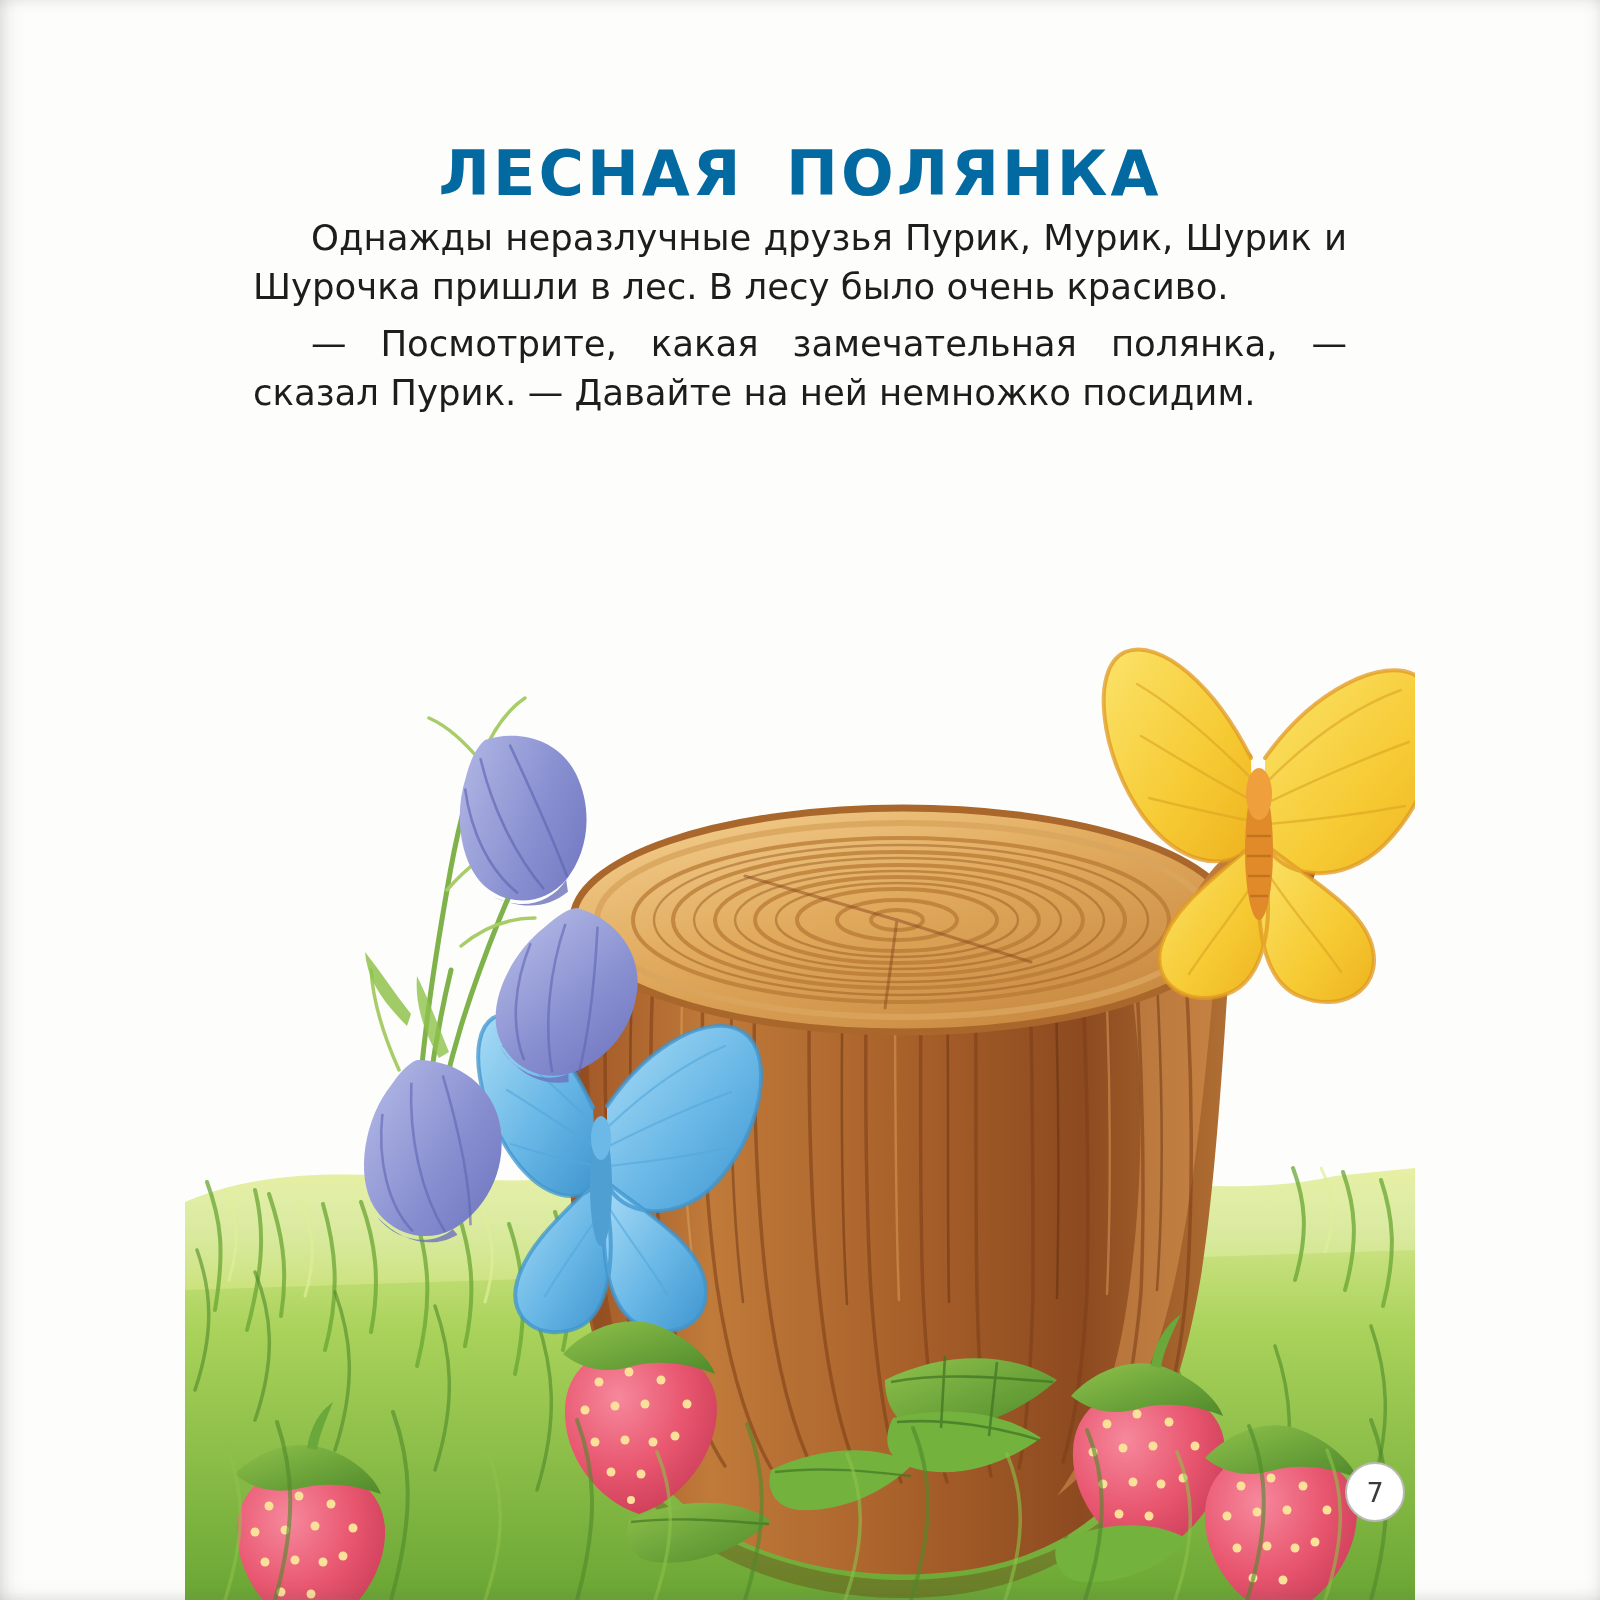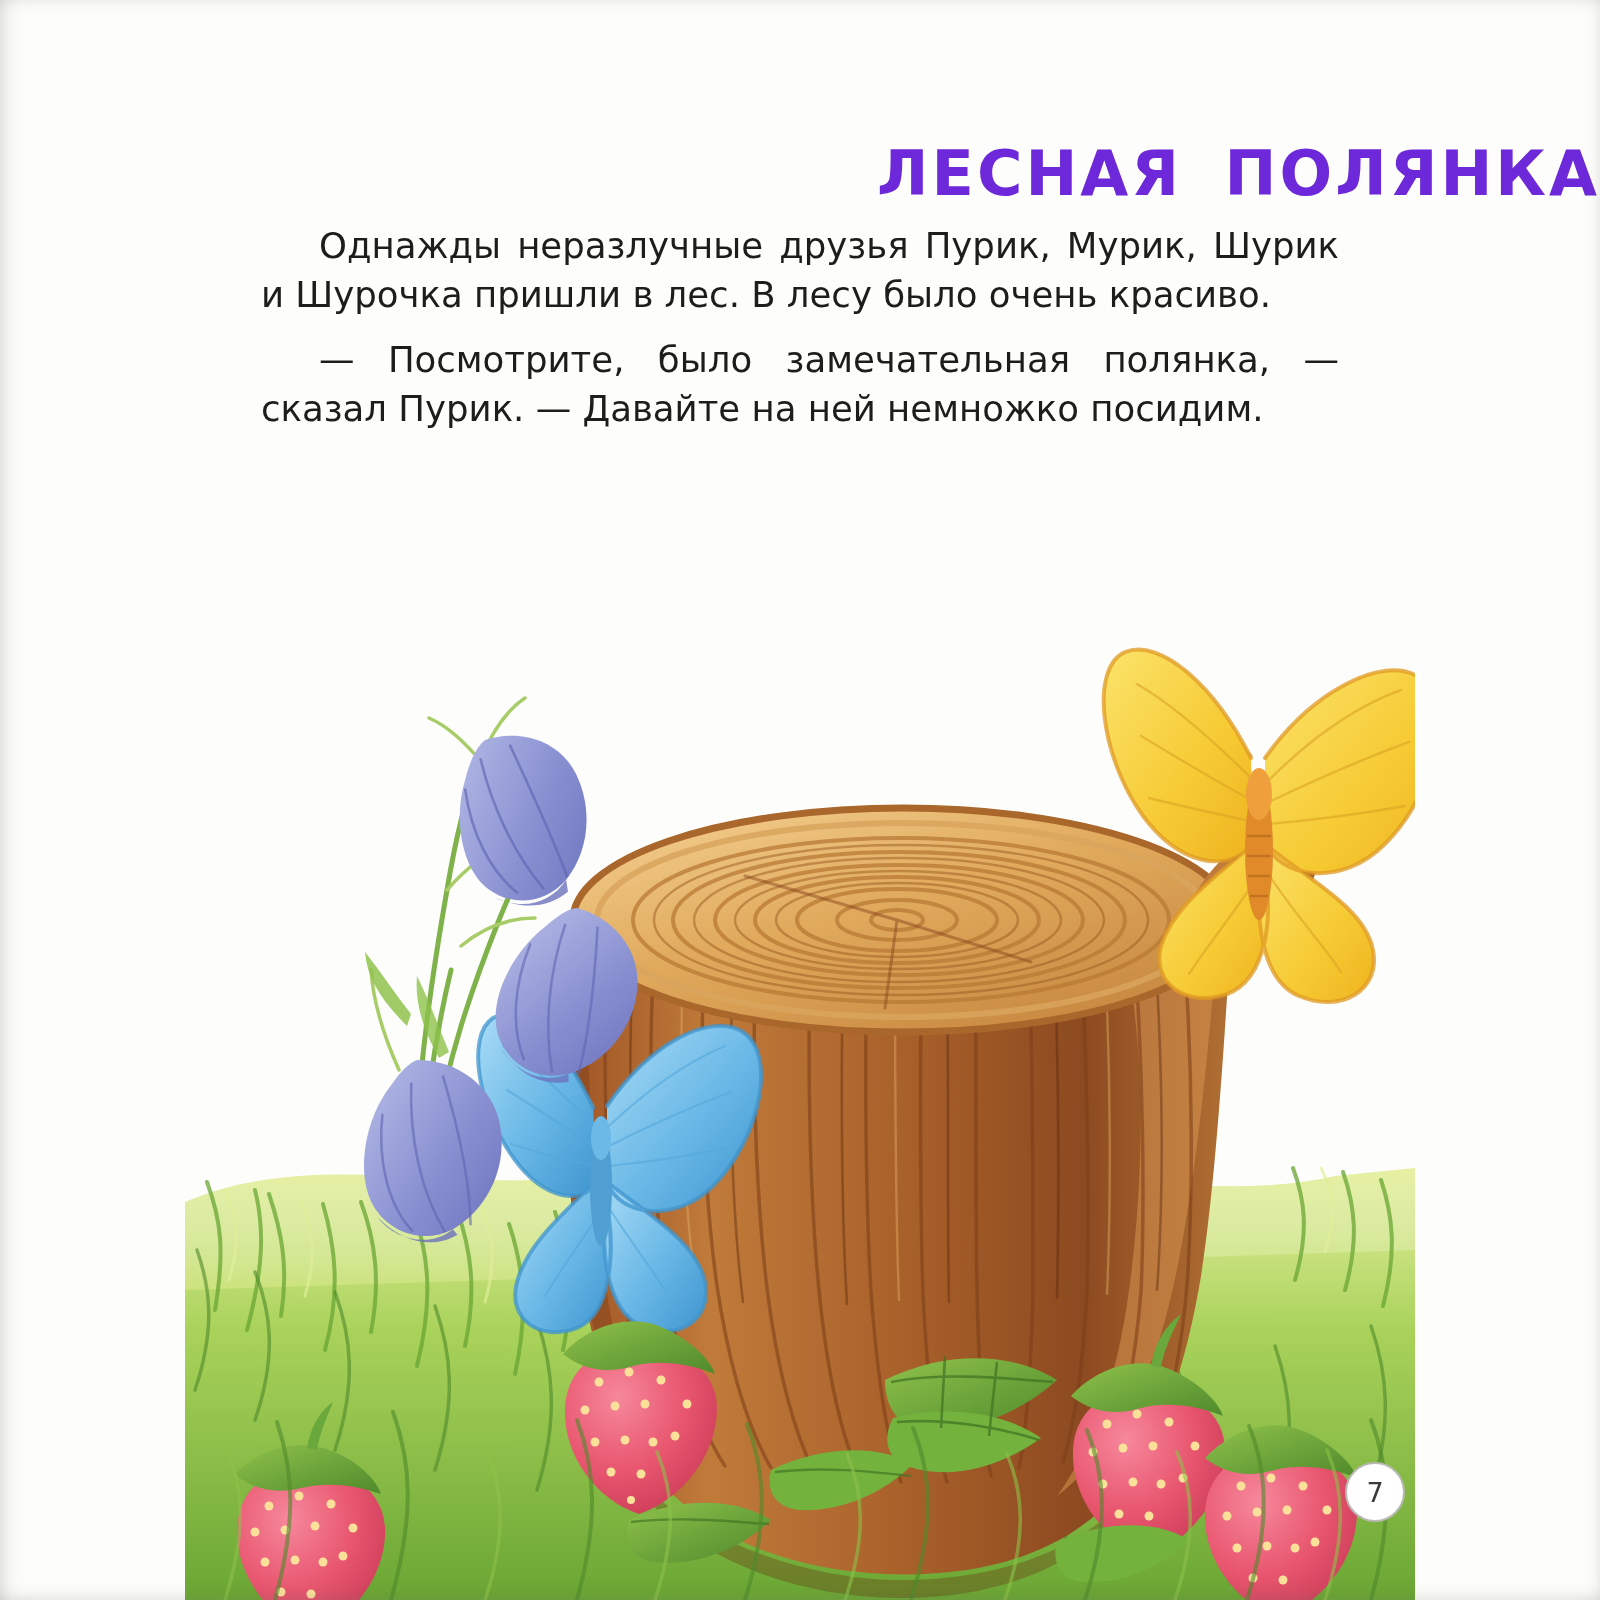--- a/index.html
+++ b/index.html
@@ -33,42 +33,42 @@
     pointer-events: none;
     z-index: 60;
   }
 
   
   #title {
     position: absolute;
     left: 0;
     top: 95px;
     width: 1600px;
-    text-align: right;
-    color: #6d28d9;
+    text-align: center;
+    color: #0369a1;
     font-family: "DejaVu Sans", sans-serif;
     font-weight: 900;
     font-size: 62px;
     letter-spacing: 3px;
     word-spacing: 18px;
     white-space: nowrap;
   }
 
   #body-text {
     position: absolute;
     left: 245px;
     top: 205px;
     width: 1110px;
     font-size: 35.5px;
     line-height: 49px;
     color: #1d1d1b;
     text-align: justify;
   }
   #body-text p {
-    margin: 16px;
+    margin: 8px;
     text-indent: 58px;
     text-align: justify;
     text-align-last: left;
   }
 
   
   #illustration {
     position: absolute;
     left: 185px;
     top: 590px;
@@ -102,21 +102,21 @@
 </style>
 </head>
 <body>
 
 <div id="page">
 
   <h1 id="title">ЛЕСНАЯ ПОЛЯНКА</h1>
 
   <div id="body-text">
     <p>Однажды неразлучные друзья Пурик, Мурик, Шурик и Шурочка пришли в лес. В лесу было очень красиво.</p>
-    <p>— Посмотрите, было замечательная полянка, — сказал Пурик. — Давайте на ней немножко посидим.</p>
+    <p>— Посмотрите, какая замечательная полянка, — сказал Пурик. — Давайте на ней немножко посидим.</p>
   </div>
 
   <div id="illustration">
     <svg viewBox="0 0 1230 1010" preserveAspectRatio="none">
       <defs>
         <linearGradient id="gGrass" x1="0" y1="0" x2="0" y2="1">
           <stop offset="0%" stop-color="#e7f0a2"></stop>
           <stop offset="38%" stop-color="#a9d25a"></stop>
           <stop offset="100%" stop-color="#6aa634"></stop>
         </linearGradient>

